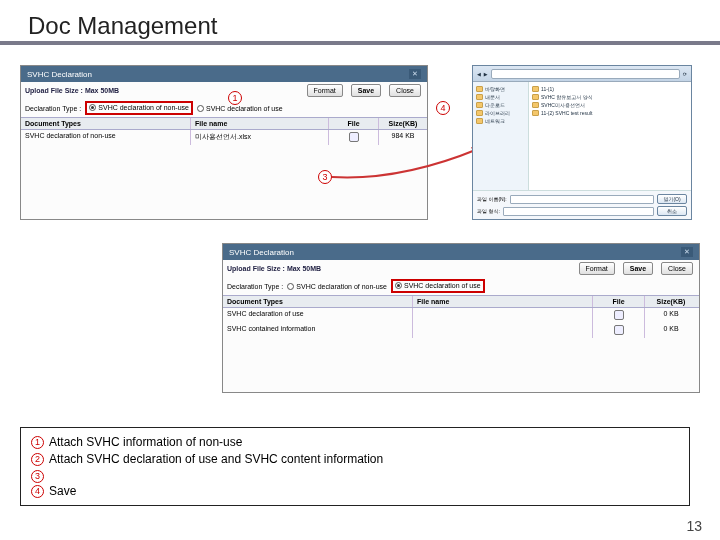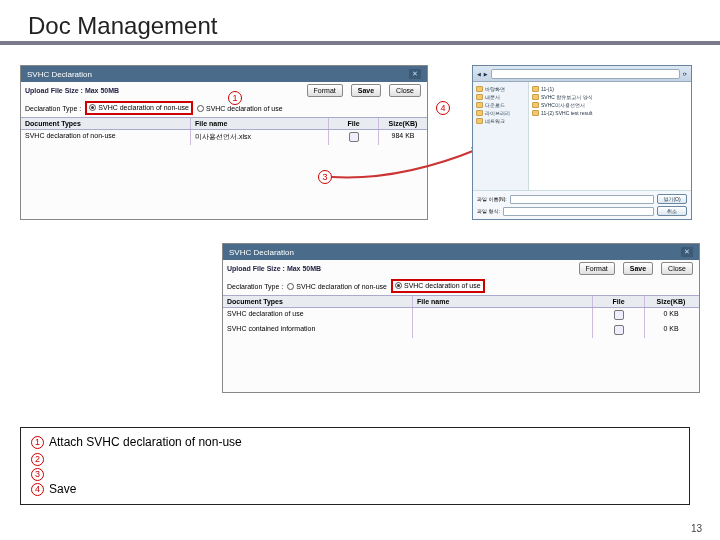--- a/index.html
+++ b/index.html
@@ -58,21 +58,21 @@
   .p2 .col-a { width: 190px; }
   .p2 .col-b { width: 180px; }
   .p2 .col-c { width: 52px; }
   .p2 .col-d { width: 52px; }
 
   
   .legend { position:absolute; left: 20px; top: 372px; width: 670px; border: 1px solid #222; background:#fff; padding: 6px 10px; font-size: 12px; line-height: 1.4; }
   .legend-item { display:flex; gap:5px; }
   .legend-item .lnum { width:13px; height:13px; border:1.3px solid #c00; border-radius:50%; color:#c00; text-align:center; font-size:9px; line-height:11px; flex-shrink:0; margin-top:2px; }
 
-  .page-num { position:absolute; right:18px; bottom:6px; font-size:10px; color:#444;margin-top:20px; }
+  .page-num { position:absolute; right:18px; bottom:6px; font-size:14px; color:#444;margin-top:20px; }
 </style>
 </head>
 <body>
 
 <h1 class="slide-title">Doc Management</h1>
 <div class="title-underline"></div>
 
 <div class="canvas">
 
   <div class="panel p1">
@@ -230,24 +230,25 @@
       <div class="col-a">SVHC contained information</div>
       <div class="col-b"></div>
       <div class="col-c"><span class="file-ico"></span></div>
       <div class="col-d">0 KB</div>
     </div>
   </div>
 
   <div class="legend">
     <div class="legend-item">
         <span class="lnum">1</span>
-        <span>Attach SVHC declaration of non-use</span>
+        <span>Attach SVHC information of non-use</span>
       </div>
     <div class="legend-item">
         <span class="lnum">2</span>
+        <span>Attach SVHC declaration of use and SVHC content information</span>
       </div>
     <div class="legend-item">
         <span class="lnum">3</span>
       </div>
     <div class="legend-item">
         <span class="lnum">4</span>
         <span>Save</span>
       </div>
   </div>
 

